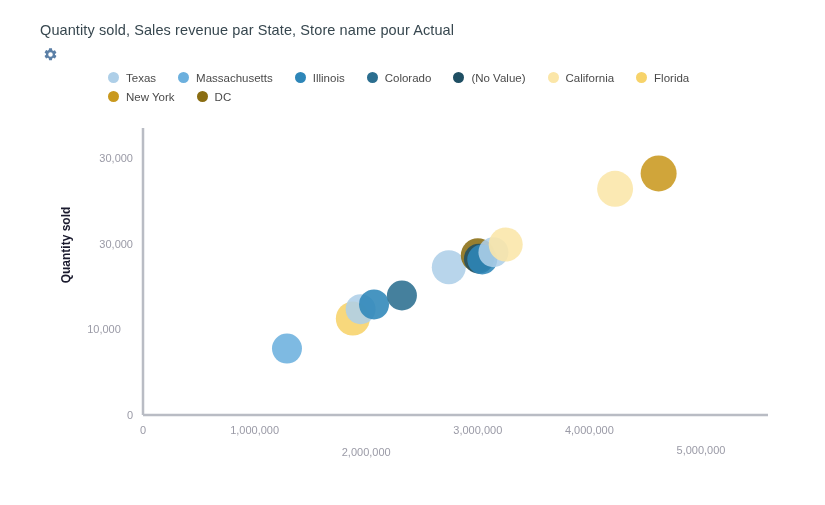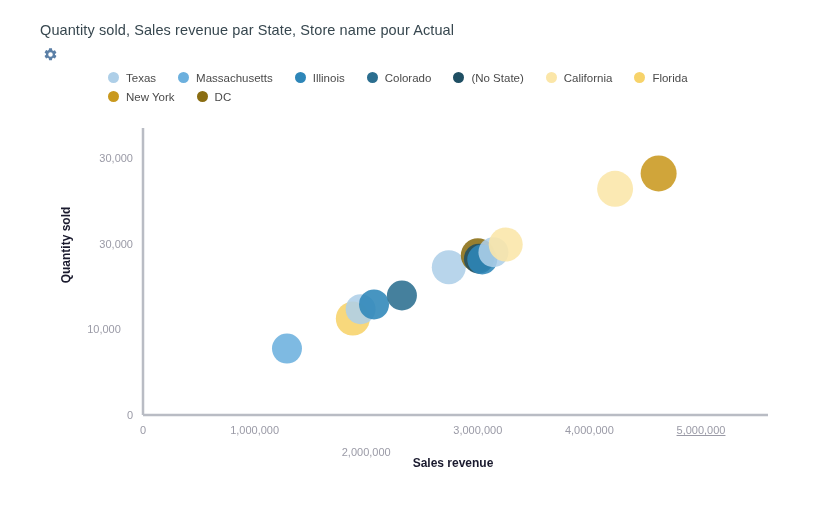--- a/index.html
+++ b/index.html
@@ -155,21 +155,21 @@
       <div class="legend-item">
         <span class="legend-swatch" style="background: rgb(46, 134, 184);"></span>
         <span class="legend-label">Illinois</span>
       </div>
       <div class="legend-item">
         <span class="legend-swatch" style="background: rgb(43, 110, 143);"></span>
         <span class="legend-label">Colorado</span>
       </div>
       <div class="legend-item">
         <span class="legend-swatch" style="background: rgb(31, 79, 99);"></span>
-        <span class="legend-label">(No State)</span>
+        <span class="legend-label">(No Value)</span>
       </div>
       <div class="legend-item">
         <span class="legend-swatch" style="background: rgb(251, 230, 168);"></span>
         <span class="legend-label">California</span>
       </div>
       <div class="legend-item">
         <span class="legend-swatch" style="background: rgb(247, 211, 106);"></span>
         <span class="legend-label">Florida</span>
       </div>
       <div class="legend-item">
@@ -194,26 +194,25 @@
         <circle cx="448.80" cy="267.22" r="17" fill="#aecfe8" fill-opacity="0.88"></circle>
         <circle cx="477.82" cy="255.22" r="17" fill="#8a6d12" fill-opacity="0.88"></circle>
         <circle cx="478.94" cy="258.65" r="15" fill="#1f4f63" fill-opacity="0.88"></circle>
         <circle cx="482.29" cy="259.51" r="15" fill="#2e86b8" fill-opacity="0.88"></circle>
         <circle cx="493.45" cy="252.22" r="15" fill="#aecfe8" fill-opacity="0.88"></circle>
         <circle cx="505.72" cy="244.51" r="17" fill="#fbe6a8" fill-opacity="0.88"></circle>
         <circle cx="615.10" cy="188.83" r="18" fill="#fbe6a8" fill-opacity="0.88"></circle>
         <circle cx="658.63" cy="173.41" r="18" fill="#c9991f" fill-opacity="0.88"></circle>
       </svg>
     <div class="y-axis-title">Quantity sold</div>
-    <div class="x-axis-title">Sales revenue</div>
   <div class="tick-label y" style="left: 75px; width: 58px; top: 415px;">0</div>
       <div class="tick-label y" style="left: 75px; width: 58px; top: 329.3px; text-align: center;">10,000</div>
       <div class="tick-label y" style="left: 75px; width: 58px; top: 243.7px;">30,000</div>
       <div class="tick-label y" style="left: 75px; width: 58px; top: 158px;">30,000</div>
       <div class="tick-label x" style="left: 143px; top: 424px;">0</div>
       <div class="tick-label x" style="left: 254.6px; top: 424px;">1,000,000</div>
       <div class="tick-label x" style="left: 366.2px; top: 446px;">2,000,000</div>
       <div class="tick-label x" style="left: 477.8px; top: 424px;">3,000,000</div>
       <div class="tick-label x" style="left: 589.4px; top: 424px;">4,000,000</div>
-      <div class="tick-label x" style="left: 701px; top: 424px; text-decoration: underline;">5,000,000</div>
+      <div class="tick-label x" style="left: 701px; top: 444px;">5,000,000</div>
     </div>
 
 </div>
 
 </body></html>

